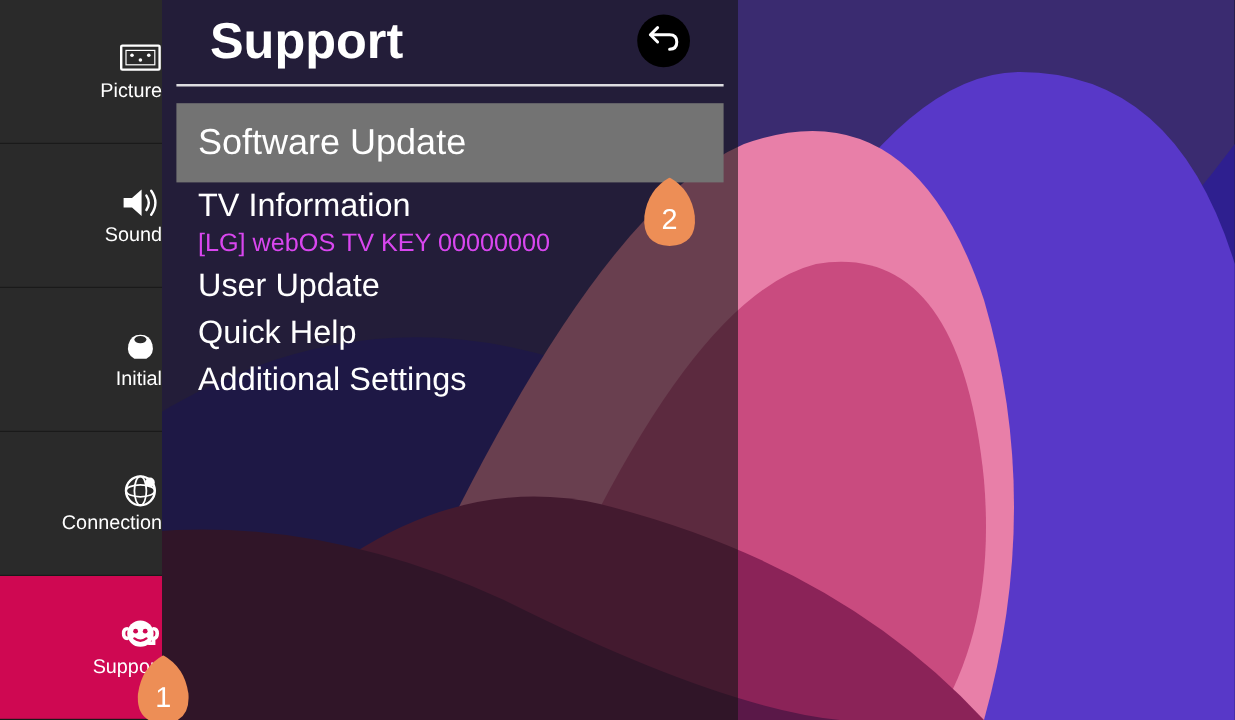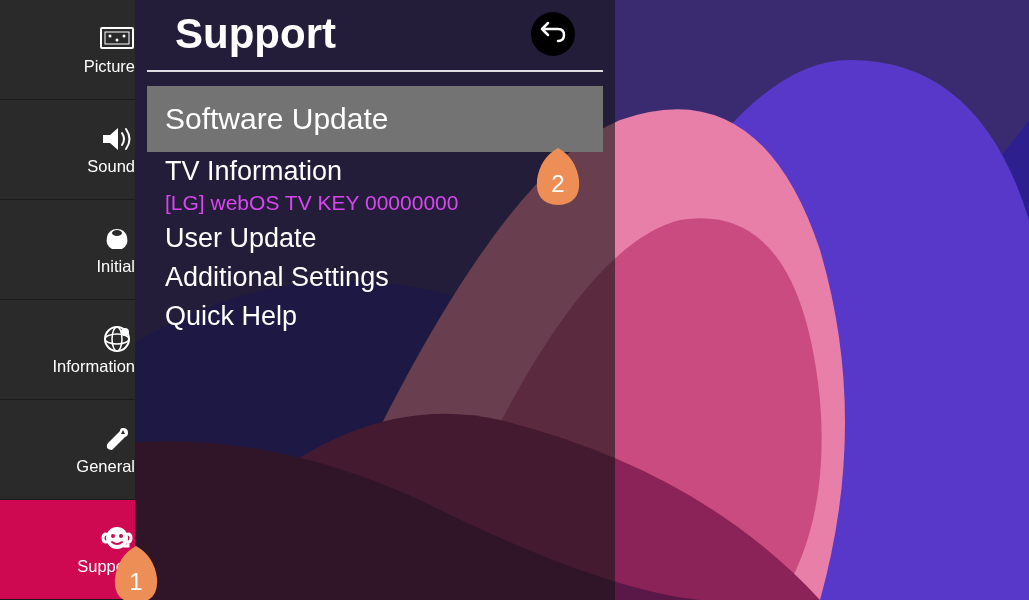--- a/index.html
+++ b/index.html
@@ -200,29 +200,21 @@
   </div>
   <div class="sidebar-item">
     <span class="sidebar-icon">
       <svg width="30" height="30" viewBox="0 0 30 30">
           <circle cx="15" cy="15" r="12" fill="none" stroke="#fff" stroke-width="2"></circle>
           <ellipse cx="15" cy="15" rx="12" ry="5" fill="none" stroke="#fff" stroke-width="1.5"></ellipse>
           <ellipse cx="15" cy="15" rx="5" ry="12" fill="none" stroke="#fff" stroke-width="1.5"></ellipse>
           <circle cx="23" cy="8" r="4" fill="#fff"></circle>
         </svg>
     </span>
-    <span class="sidebar-label">Information</span>
-  </div>
-  <div class="sidebar-item">
-    <span class="sidebar-icon">
-      <svg width="28" height="28" viewBox="0 0 28 28">
-          <path d="M 20 3 Q 25 3 25 8 Q 25 11 22 12 L 9 25 Q 6 25 4 23 Q 3 20 5 18 L 17 6 Q 17 3 20 3 Z M 20 5 L 18 9 L 22 9 Z" fill="#fff"></path>
-        </svg>
-    </span>
-    <span class="sidebar-label">General</span>
+    <span class="sidebar-label">Connection</span>
   </div>
   <div class="sidebar-item active">
     <span class="sidebar-icon">
       <svg width="32" height="30" viewBox="0 0 32 30">
           <circle cx="16" cy="14" r="11" fill="#fff"></circle>
           <circle cx="12" cy="12" r="2" fill="#cf0852"></circle>
           <circle cx="20" cy="12" r="2" fill="#cf0852"></circle>
           <path d="M 11 18 Q 16 22 21 18" fill="none" stroke="#cf0852" stroke-width="2" stroke-linecap="round"></path>
           <path d="M 5 10 Q 2 10 2 14 Q 2 18 5 18" fill="none" stroke="#fff" stroke-width="3" stroke-linecap="round"></path>
           <path d="M 27 10 Q 30 10 30 14 Q 30 18 27 18 L 27 22 L 23 22" fill="none" stroke="#fff" stroke-width="3" stroke-linecap="round"></path>
@@ -248,24 +240,24 @@
       <div class="menu-item-label">Software Update</div>
     </div>
     <div class="menu-item">
       <div class="menu-item-label">TV Information</div>
       <div class="menu-item-sub">[LG] webOS TV KEY 00000000</div>
     </div>
     <div class="menu-item">
       <div class="menu-item-label">User Update</div>
     </div>
     <div class="menu-item">
+      <div class="menu-item-label">Quick Help</div>
+    </div>
+    <div class="menu-item">
       <div class="menu-item-label">Additional Settings</div>
-    </div>
-    <div class="menu-item">
-      <div class="menu-item-label">Quick Help</div>
     </div>
   </div>
 </div>
 
 <div class="callout callout-1">
   <svg width="46" height="58" viewBox="0 0 46 58">
       <path d="M 23 0 Q 5 10 2 32 Q 0 56 23 57 Q 46 56 44 32 Q 41 10 23 0 Z" fill="#ed8e56"></path>
     </svg>
   <span class="callout-num">1</span>
 </div>

